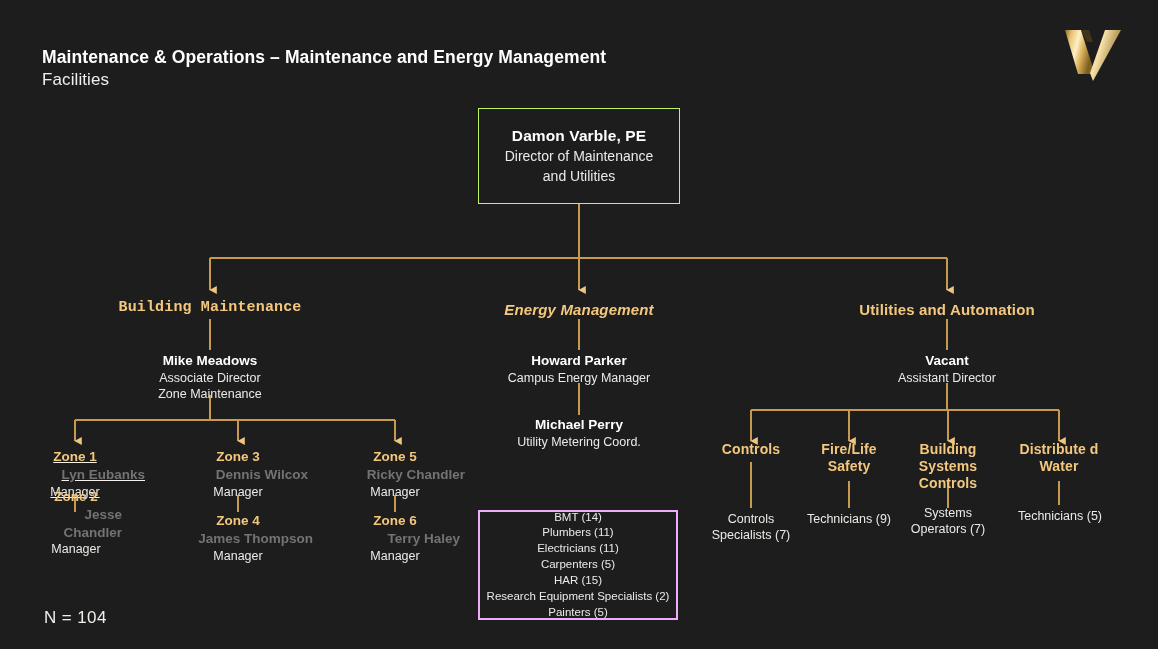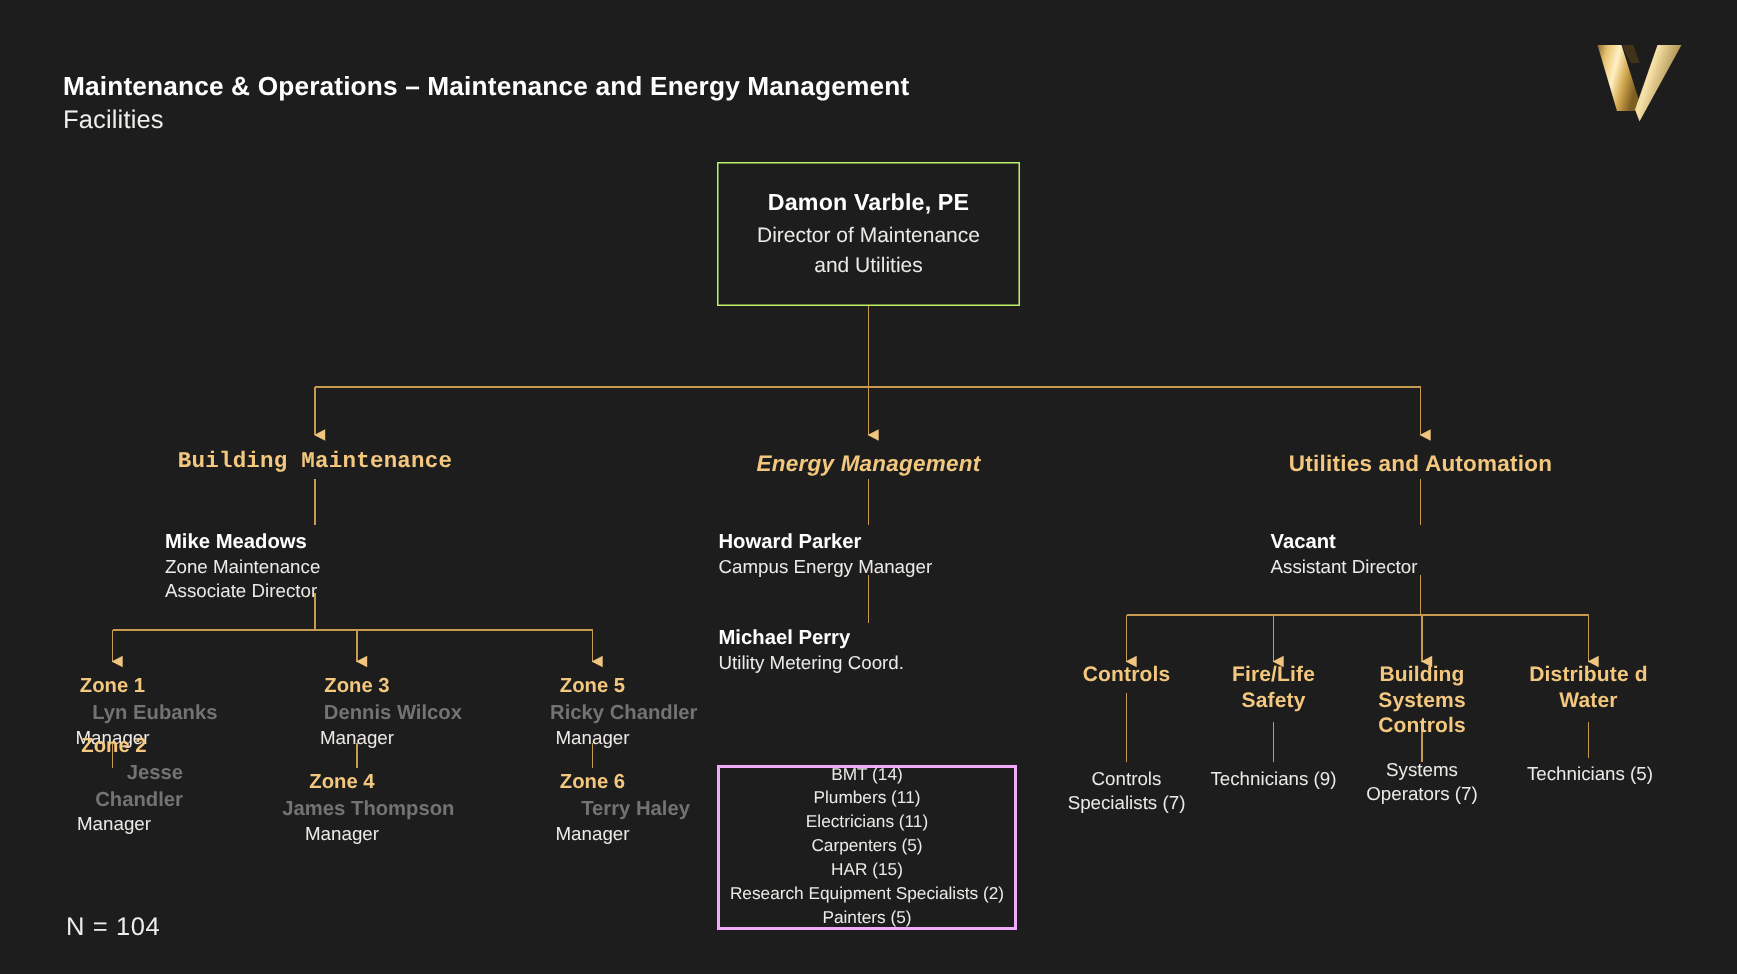--- a/index.html
+++ b/index.html
@@ -46,21 +46,21 @@
   #root-box .nm { font-size: 15.5px; font-weight: bold; color: #ffffff; letter-spacing:.1px;}
   #root-box .ttl { font-size: 14px; font-weight: 400; color: #eceaE6; line-height: 1.32; margin-top: 2px;}
 
   
   .division {
     font-size: 15px; font-weight: bold; color: #f3c87e;
     text-align: center; line-height: 1.2; letter-spacing: .15px;
   }
 
   
-  .person { text-align: left; line-height: 1.3; }
+  .person { text-align: center; line-height: 1.3; }
   .person .nm { font-size: 13.5px; font-weight: bold; color: #ffffff; }
   .person .ttl { font-size: 12.5px; font-weight: 400; color: #eceae6; }
 
   
   .zone { text-align: center; line-height: 1.32; }
   .zone .zn { font-size: 13.5px; font-weight: bold; color: #f3c87e; }
   .zone .nm { font-size: 13.5px; font-weight: bold; color: #737373; text-align: right; }
   .zone .ttl { font-size: 12.5px; font-weight: 400; color: #eceae6; }
 
   
@@ -172,41 +172,41 @@
   </div>
 
   <div class="division abs" style="left:110px; top:299px; width:200px;font-family:Liberation Mono, monospace;">Building Maintenance</div>
 
   <div class="division abs" style="left:479px; top:301px; width:200px;font-style:italic;">Energy Management</div>
 
   <div class="division abs" style="left:847px; top:301px; width:200px;">Utilities and Automation</div>
 
   <div class="person abs" style="left:110px; top:352px; width:200px;">
     <div class="nm">Mike Meadows</div>
+    <div class="ttl">Associate Director</div>
     <div class="ttl">Zone Maintenance</div>
-    <div class="ttl">Associate Director</div>
-  </div>
-
-  <div class="zone abs" style="left:5px; top:448px; width:140px;">
+  </div>
+
+  <div class="zone abs" style="left:5px; top:448px; width:140px;text-decoration:underline;">
     <div class="zn">Zone 1</div>
     <div class="nm">Lyn Eubanks</div>
     <div class="ttl">Manager</div>
   </div>
   <div class="zone abs" style="left:30px; top:488px; width:92px;">
     <div class="zn">Zone 2</div>
     <div class="nm">Jesse Chandler</div>
     <div class="ttl">Manager</div>
   </div>
 
   <div class="zone abs" style="left:168px; top:448px; width:140px;">
     <div class="zn">Zone 3</div>
     <div class="nm">Dennis Wilcox</div>
     <div class="ttl">Manager</div>
   </div>
-  <div class="zone abs" style="left:153px; top:512px; width:150px;">
+  <div class="zone abs" style="left:163px; top:512px; width:150px;">
     <div class="zn">Zone 4</div>
     <div class="nm">James Thompson</div>
     <div class="ttl">Manager</div>
   </div>
 
   <div class="zone abs" style="left:325px; top:448px; width:140px;">
     <div class="zn">Zone 5</div>
     <div class="nm">Ricky Chandler</div>
     <div class="ttl">Manager</div>
   </div>

